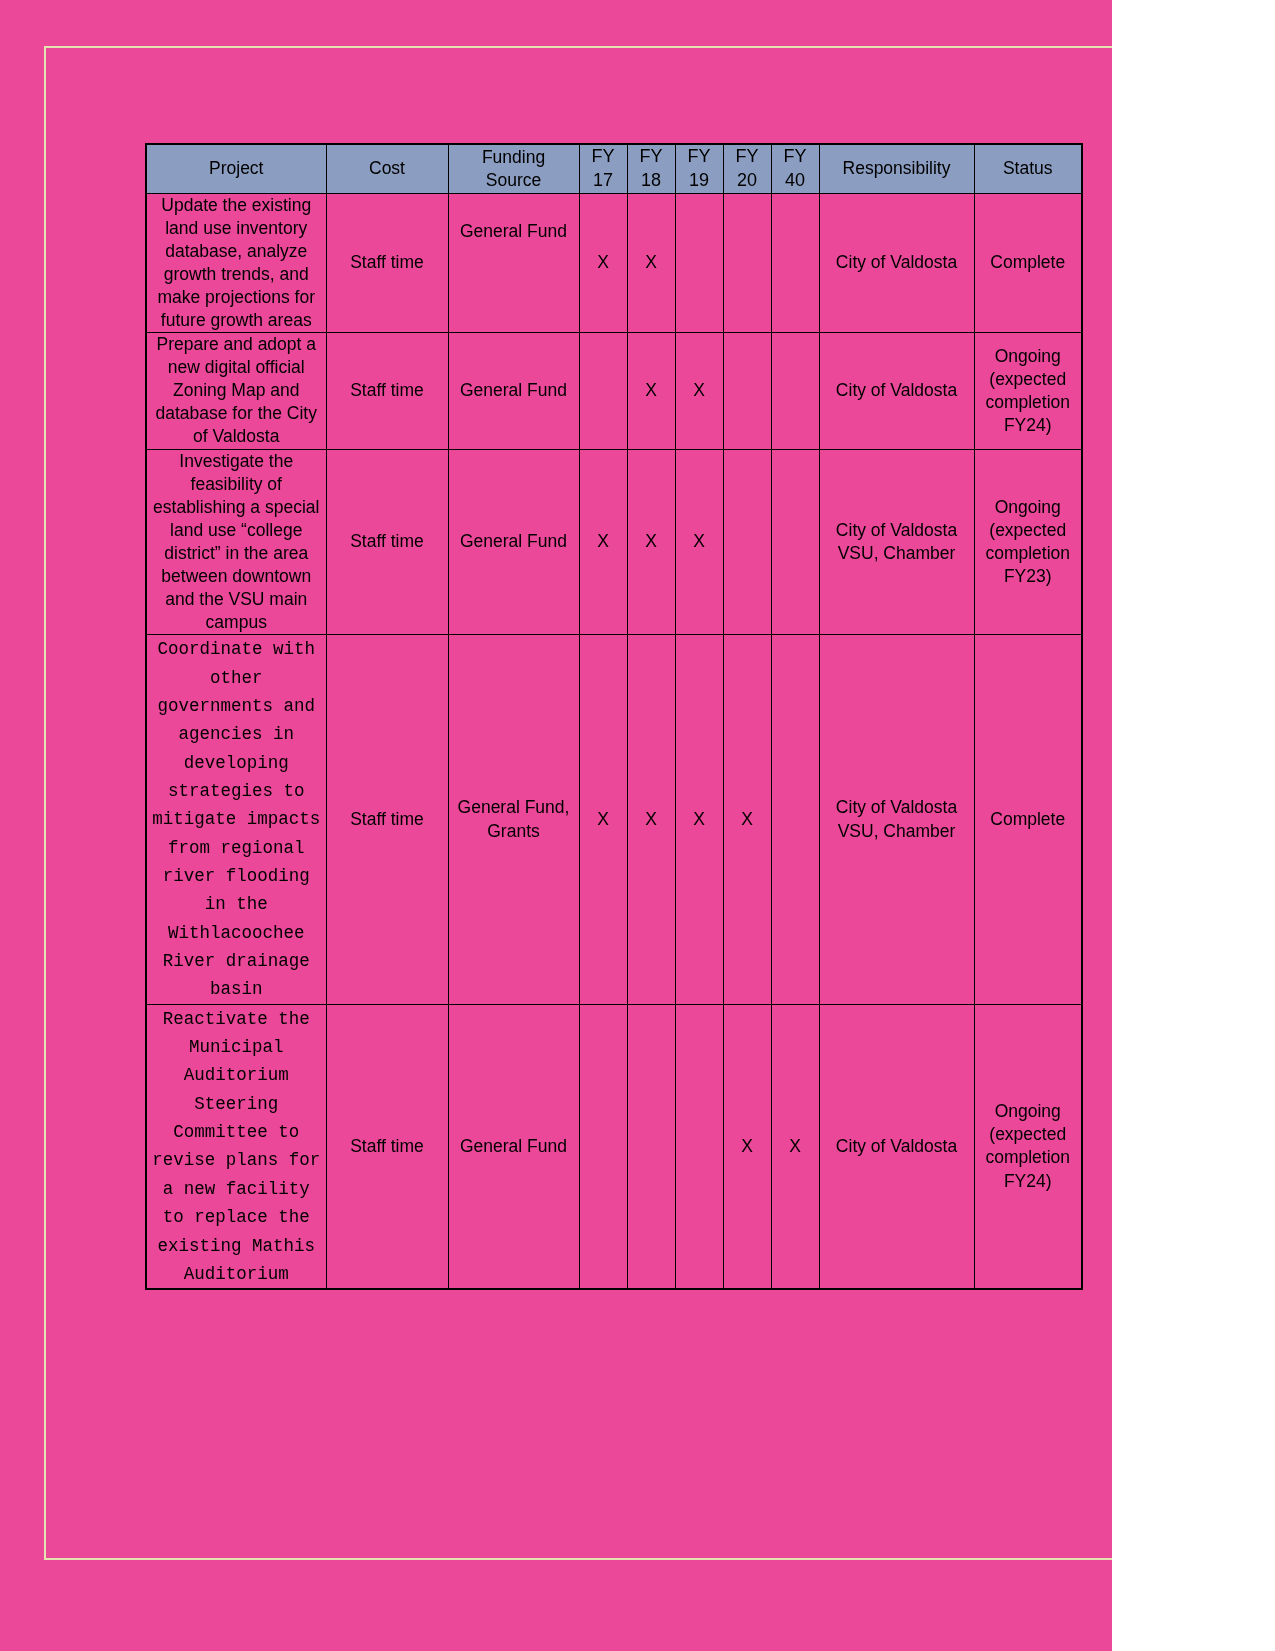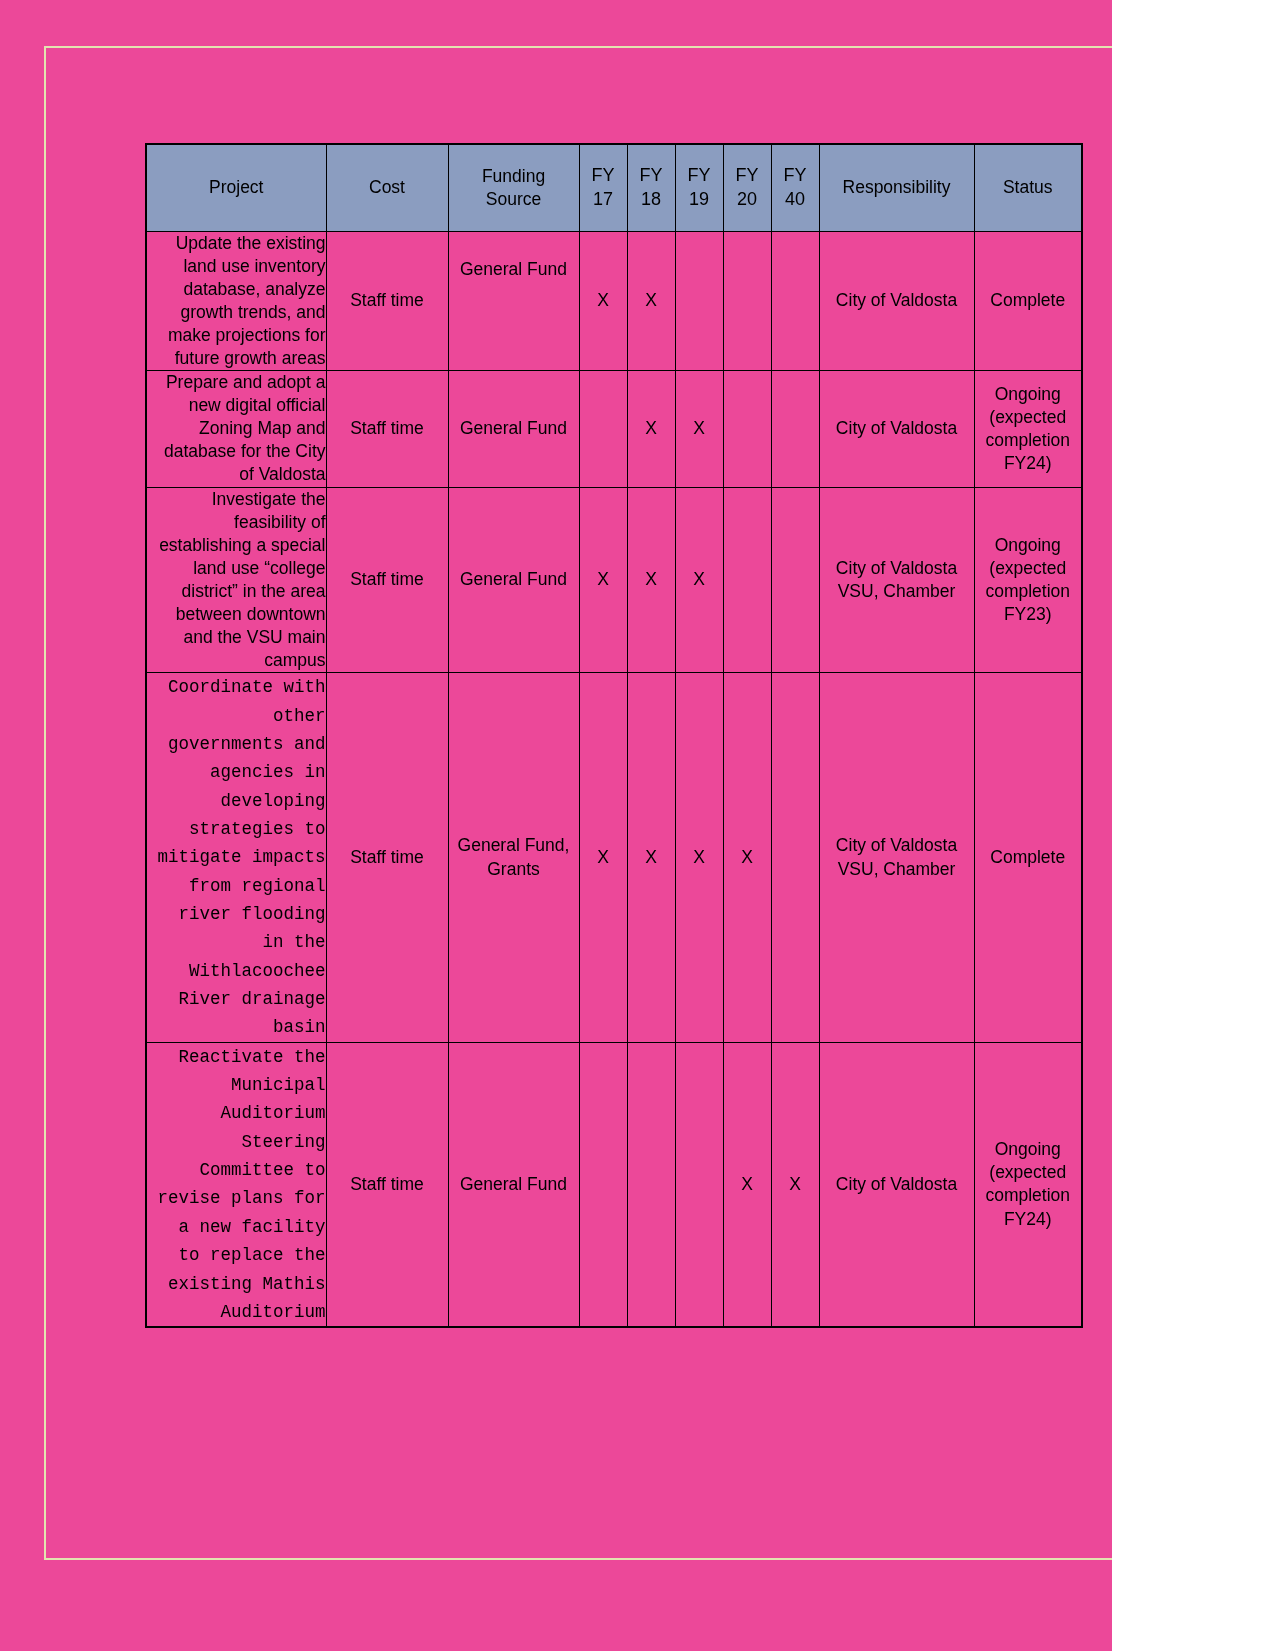--- a/index.html
+++ b/index.html
@@ -61,33 +61,33 @@
     background: #8b9dc0;
     text-align: center;
     font-weight: bold;
     font-size: 18.5px;
     line-height: 1.2;
     padding: 10px 2px;
     border-bottom: 2px solid #000000;
   }
   thead th.fy {
     font-size: 18px;
-    padding: 19px 0;
+    padding: 0 0;
   }
   tr.section-row td {
     background: #8b9dc0;
     font-weight: bold;
     font-size: 17.5px;
     text-align: left;
     padding: 4px 0 5px 8px;
     border-top: 2px solid #000000;
     border-bottom: 2px solid #000000;
   }
   td.project {
-    text-align: right;
+    text-align: center;
     padding: 7px 6px 7px 9px;
     vertical-align: top;
   }
   td.project.loose { line-height: 1.62; font-family: Liberation Mono, monospace; }
   td.cost, td.funding, td.resp, td.status {
     text-align: center;
     padding: 4px 5px;
   }
   td.funding.top { vertical-align: top; padding-top: 26px; }
   td.fy {

